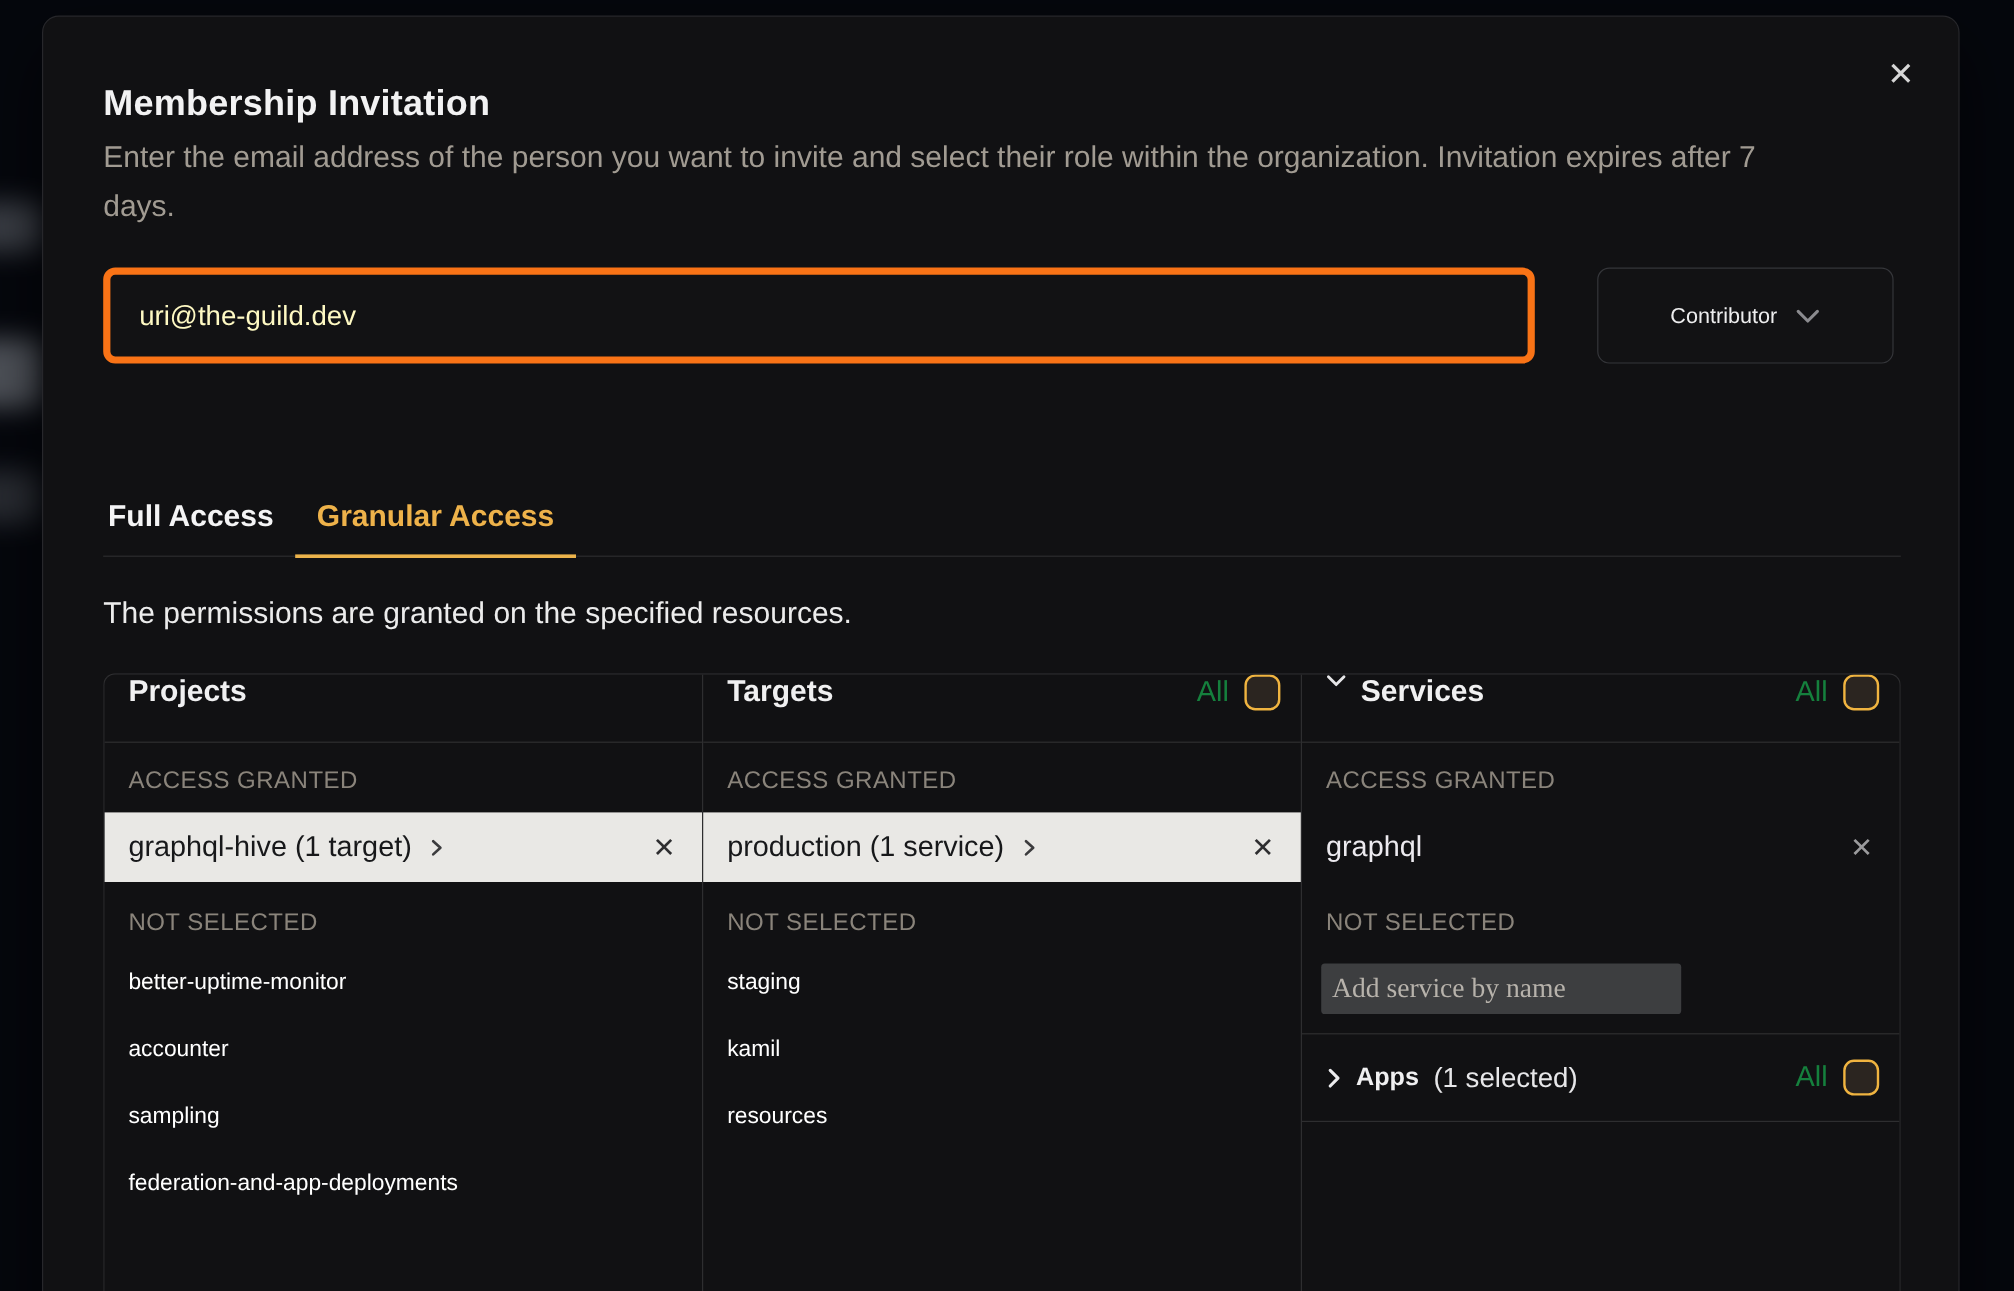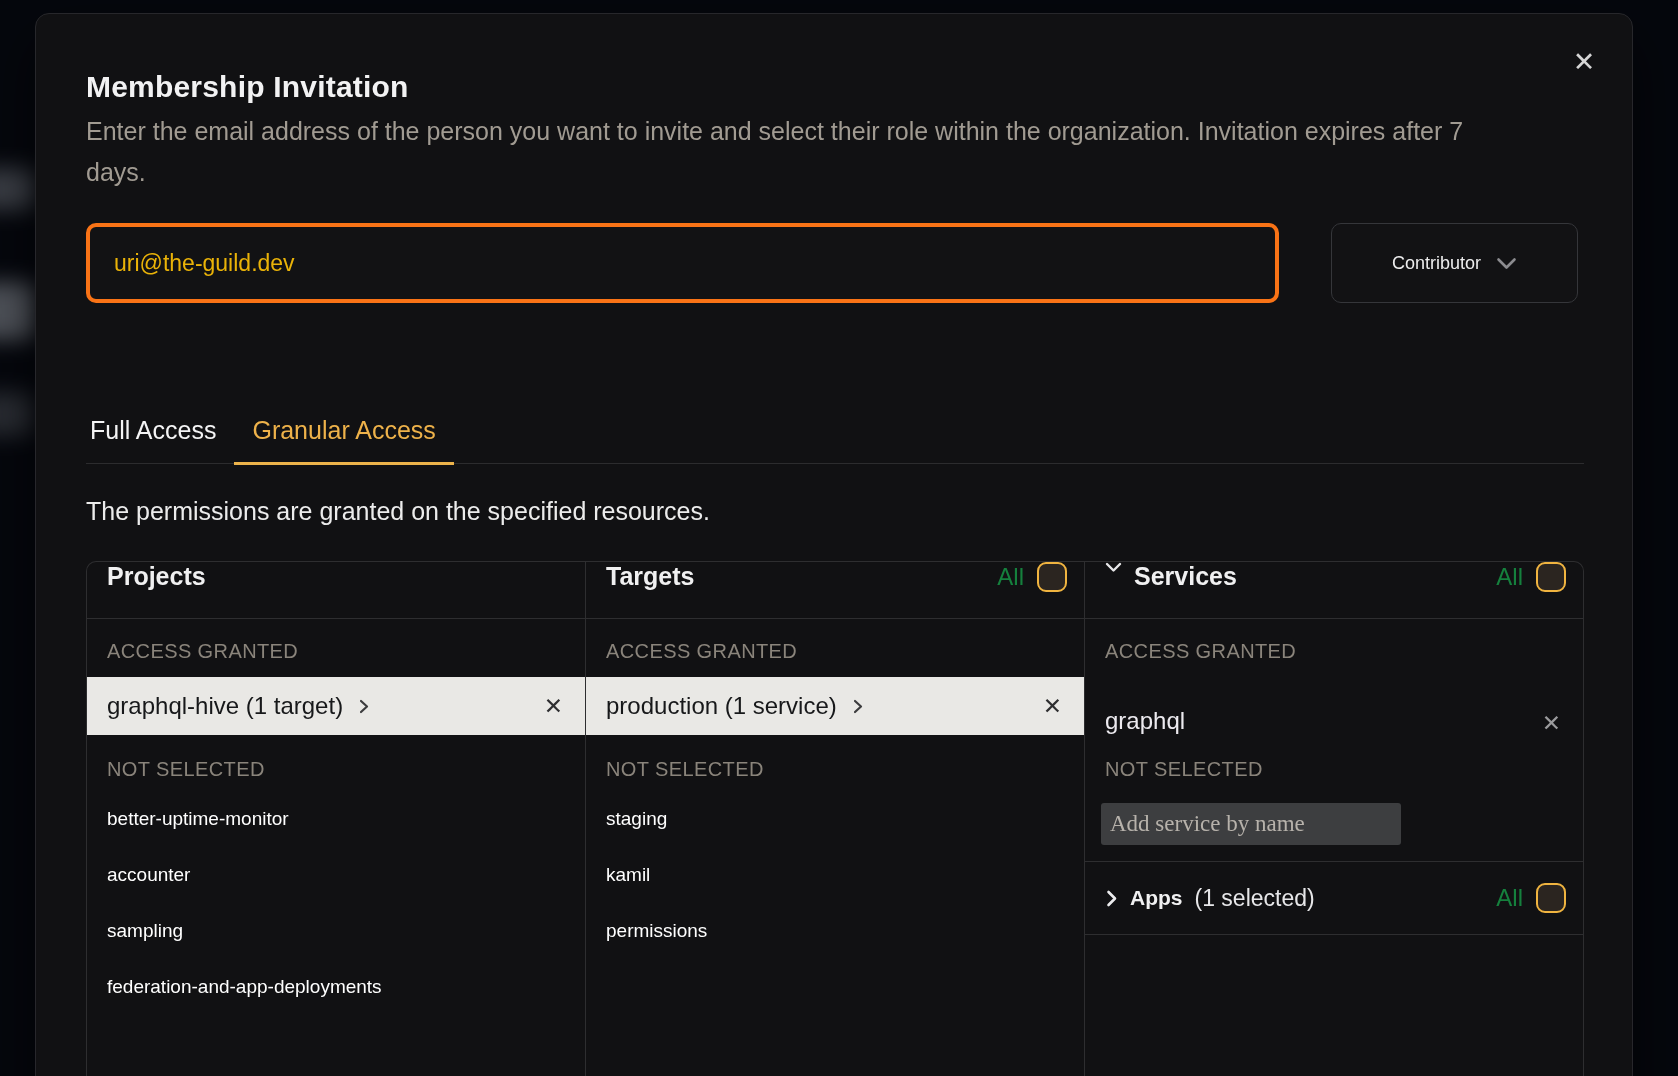--- a/index.html
+++ b/index.html
@@ -39,40 +39,40 @@
     letter-spacing: .2px;
   }
   .description {
     position: absolute; left: 50px; top: 97px; width: 1418px;
     font-size: 25px; line-height: 41px; color: #a19b92;
   }
 
   .email-input {
     position: absolute; left: 50px; top: 209px;
     width: 1193px; height: 80px;
-    background: #121214; border: 4px solid #f97316; border-radius: 10px;
-    color: #eab308; font-size: 23px; padding: 0 24px;
+    background: #121214; border: 6px solid #f97316; border-radius: 10px;
+    color: #fef9c3; font-size: 23px; padding: 0 24px;
     font-family: inherit; outline: none;
   }
   .role-select {
     position: absolute; left: 1295px; top: 209px;
     width: 247px; height: 80px;
     background: #121214; border: 1px solid #35363a; border-radius: 10px;
     color: #ededee; font-size: 18px; font-family: inherit; cursor: pointer;
     display: flex; align-items: center; justify-content: center; gap: 15px;
   }
   .role-select .chev { color: #8b8b8f; margin-top: 3px; }
 
   .tabs {
     position: absolute; left: 50px; top: 394px; width: 1498px;
     display: flex; border-bottom: 1px solid #2c2c2e;
   }
   .tab {
     padding: 8px 18px 17px 18px;
-    font-size: 25px; font-weight: 400; color: #f4f4f5;
+    font-size: 25px; font-weight: 700; color: #f4f4f5;
     cursor: pointer; border-bottom: 3px solid transparent; margin-bottom: -2px;
   }
   .tab.first { padding-left: 4px; }
   .tab.active { color: #eeb24a; border-bottom-color: #ecb34b; }
 
   .note {
     position: absolute; left: 50px; top: 483px;
     font-size: 25px; color: #ececec;
   }
 
@@ -113,21 +113,21 @@
   .row {
     height: 58px; flex: 0 0 58px;
     display: flex; align-items: center;
     padding: 0 22px 0 20px;
     font-size: 24px; color: #ece9e5; cursor: pointer;
   }
   .row.selected-light {
     margin-top: 6px;
     background: #e9e8e5; color: #17181a;
   }
-  .row.selected-dark { margin-top: 6px; color: #eceaef; align-items: flex-end; }
+  .row.selected-dark { margin-top: 6px; color: #eceaef; }
   .row .chev-right { display: flex; margin-left: 15px; color: #3c3c3e; }
   .row .spacer { flex: 1; }
   .remove-btn {
     background: none; border: none; cursor: pointer; font-family: inherit;
     font-size: 23px; color: #2e2e30; padding: 0; line-height: 1;
   }
   .remove-btn.light { color: #9b9b9d; }
 
   .item-row { height: 56px; flex: 0 0 56px; display: flex; align-items: center;
     padding: 0 20px; font-size: 19px; color: #ffffff; cursor: pointer; }
@@ -226,21 +226,21 @@
           <svg width="12" height="19" viewBox="0 0 12 19">
               <polyline points="3,4 9,9.5 3,15" fill="none" stroke="currentColor" stroke-width="2.2" stroke-linecap="round" stroke-linejoin="round"></polyline>
             </svg>
         </span>
         <span class="spacer"></span>
         <button class="remove-btn">✕</button>
       </div>
       <div class="sec-label second">NOT SELECTED</div>
       <div class="item-row">staging</div>
       <div class="item-row">kamil</div>
-      <div class="item-row">permissions</div>
+      <div class="item-row">resources</div>
     </div>
 
     <div class="col">
       <div class="col-header">
         <span class="chev-down">
           <svg width="17" height="11" viewBox="0 0 17 11">
               <polyline points="2,2 8.5,8.5 15,2" fill="none" stroke="currentColor" stroke-width="2.4" stroke-linecap="round" stroke-linejoin="round"></polyline>
             </svg>
         </span>
         <span>Services</span>

